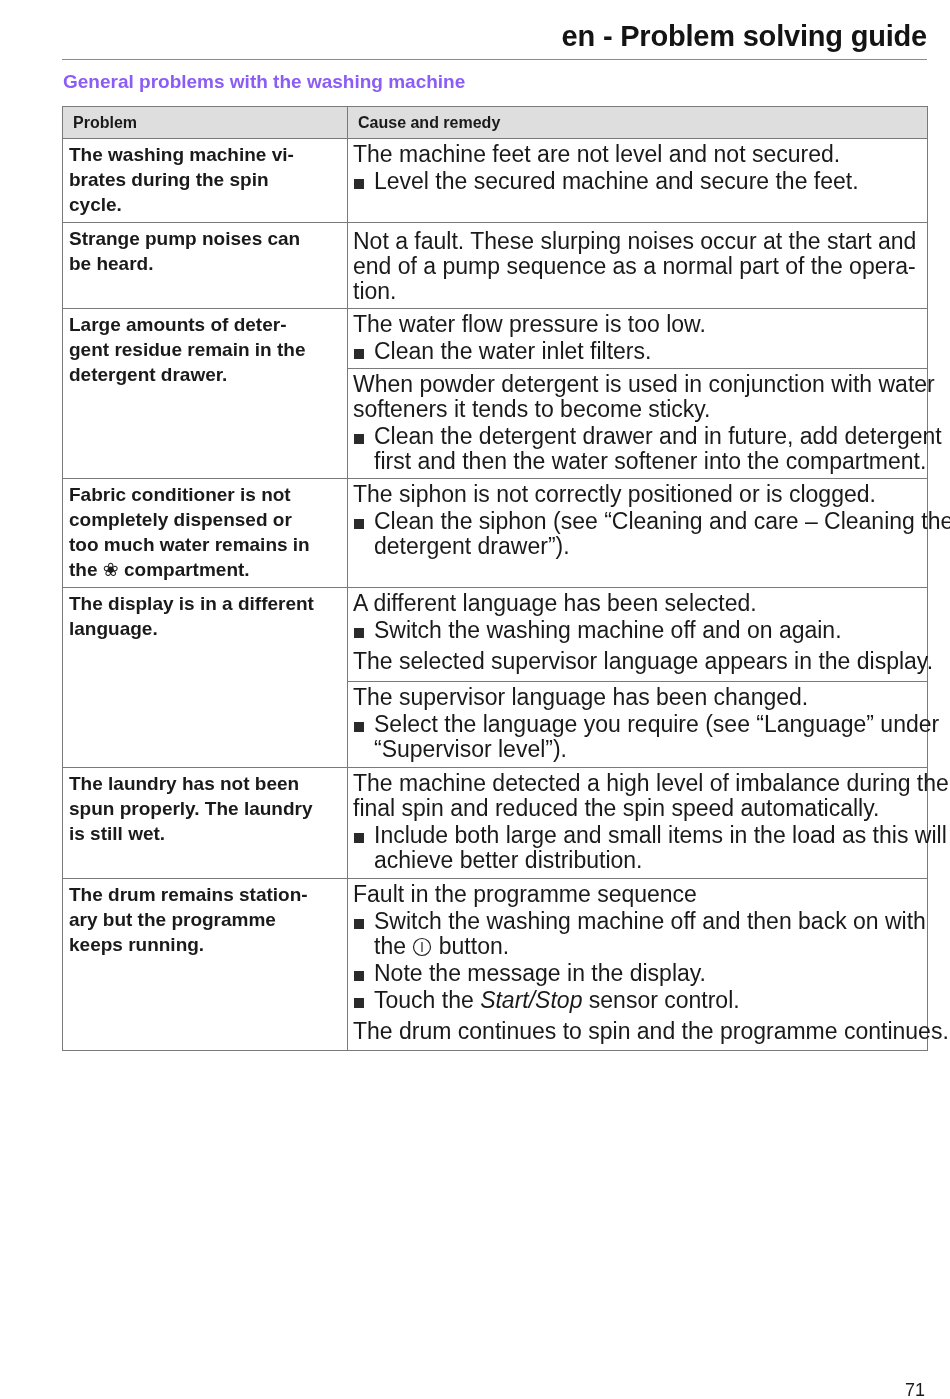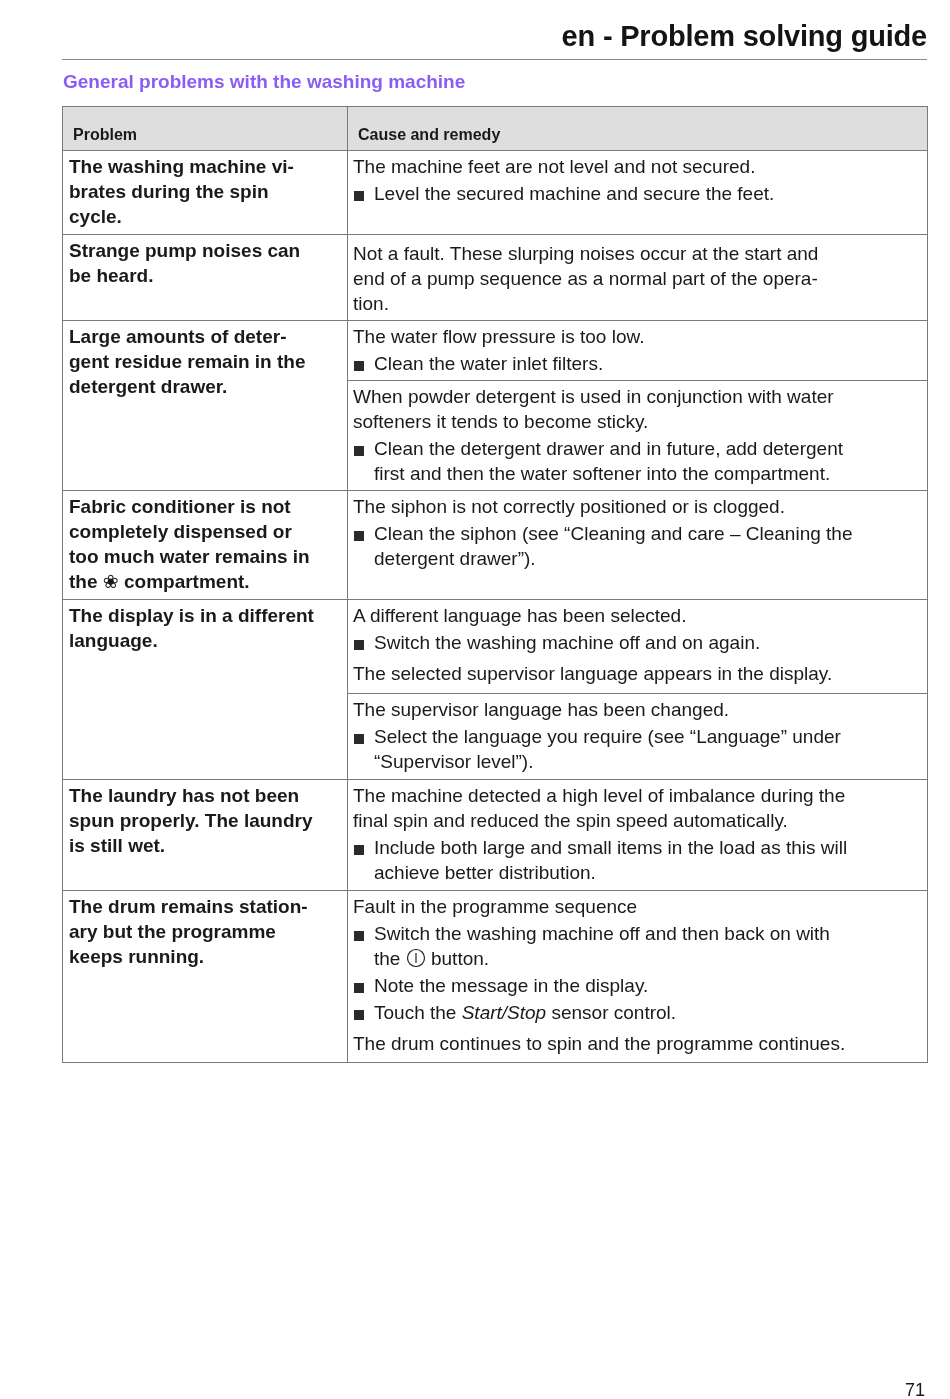--- a/index.html
+++ b/index.html
@@ -24,28 +24,28 @@
     position: absolute; left: 62px; top: 106px; width: 865px;
     border-collapse: collapse; table-layout: fixed;
   }
   table.guide col.c1 { width: 285px; }
   table.guide col.c2 { width: 580px; }
   table.guide th, table.guide td {
     border: 1px solid #7a7a7a; vertical-align: top; text-align: left;
   }
   table.guide th {
     background: #dedede; font-size: 16px; font-weight: bold;
-    padding: 18px 10px 5px 10px; height: 20px; line-height: 19px;
+    padding: 6px 10px 5px 10px; height: 20px; line-height: 19px;
   }
   td.problem {
     font-size: 19px; font-weight: bold; line-height: 25px;
     padding: 3px 6px 4px 6px;
   }
   td.remedy {
-    font-size: 19px; line-height: 25px; padding: 3px 6px 4px 5px;
+    font-size: 23px; line-height: 25px; padding: 3px 6px 4px 5px;
   }
   .line { display: block; white-space: nowrap; }
   .bullet { position: relative; padding-left: 21px; margin-top: 2px; }
   .bullet .sq {
     position: absolute; left: 1px; top: 10px; width: 10px; height: 10px;
     background: #2a2a2a;
   }
   .para { margin-top: 6px; }
   .symbol { font-weight: normal; }
   .page-number {

